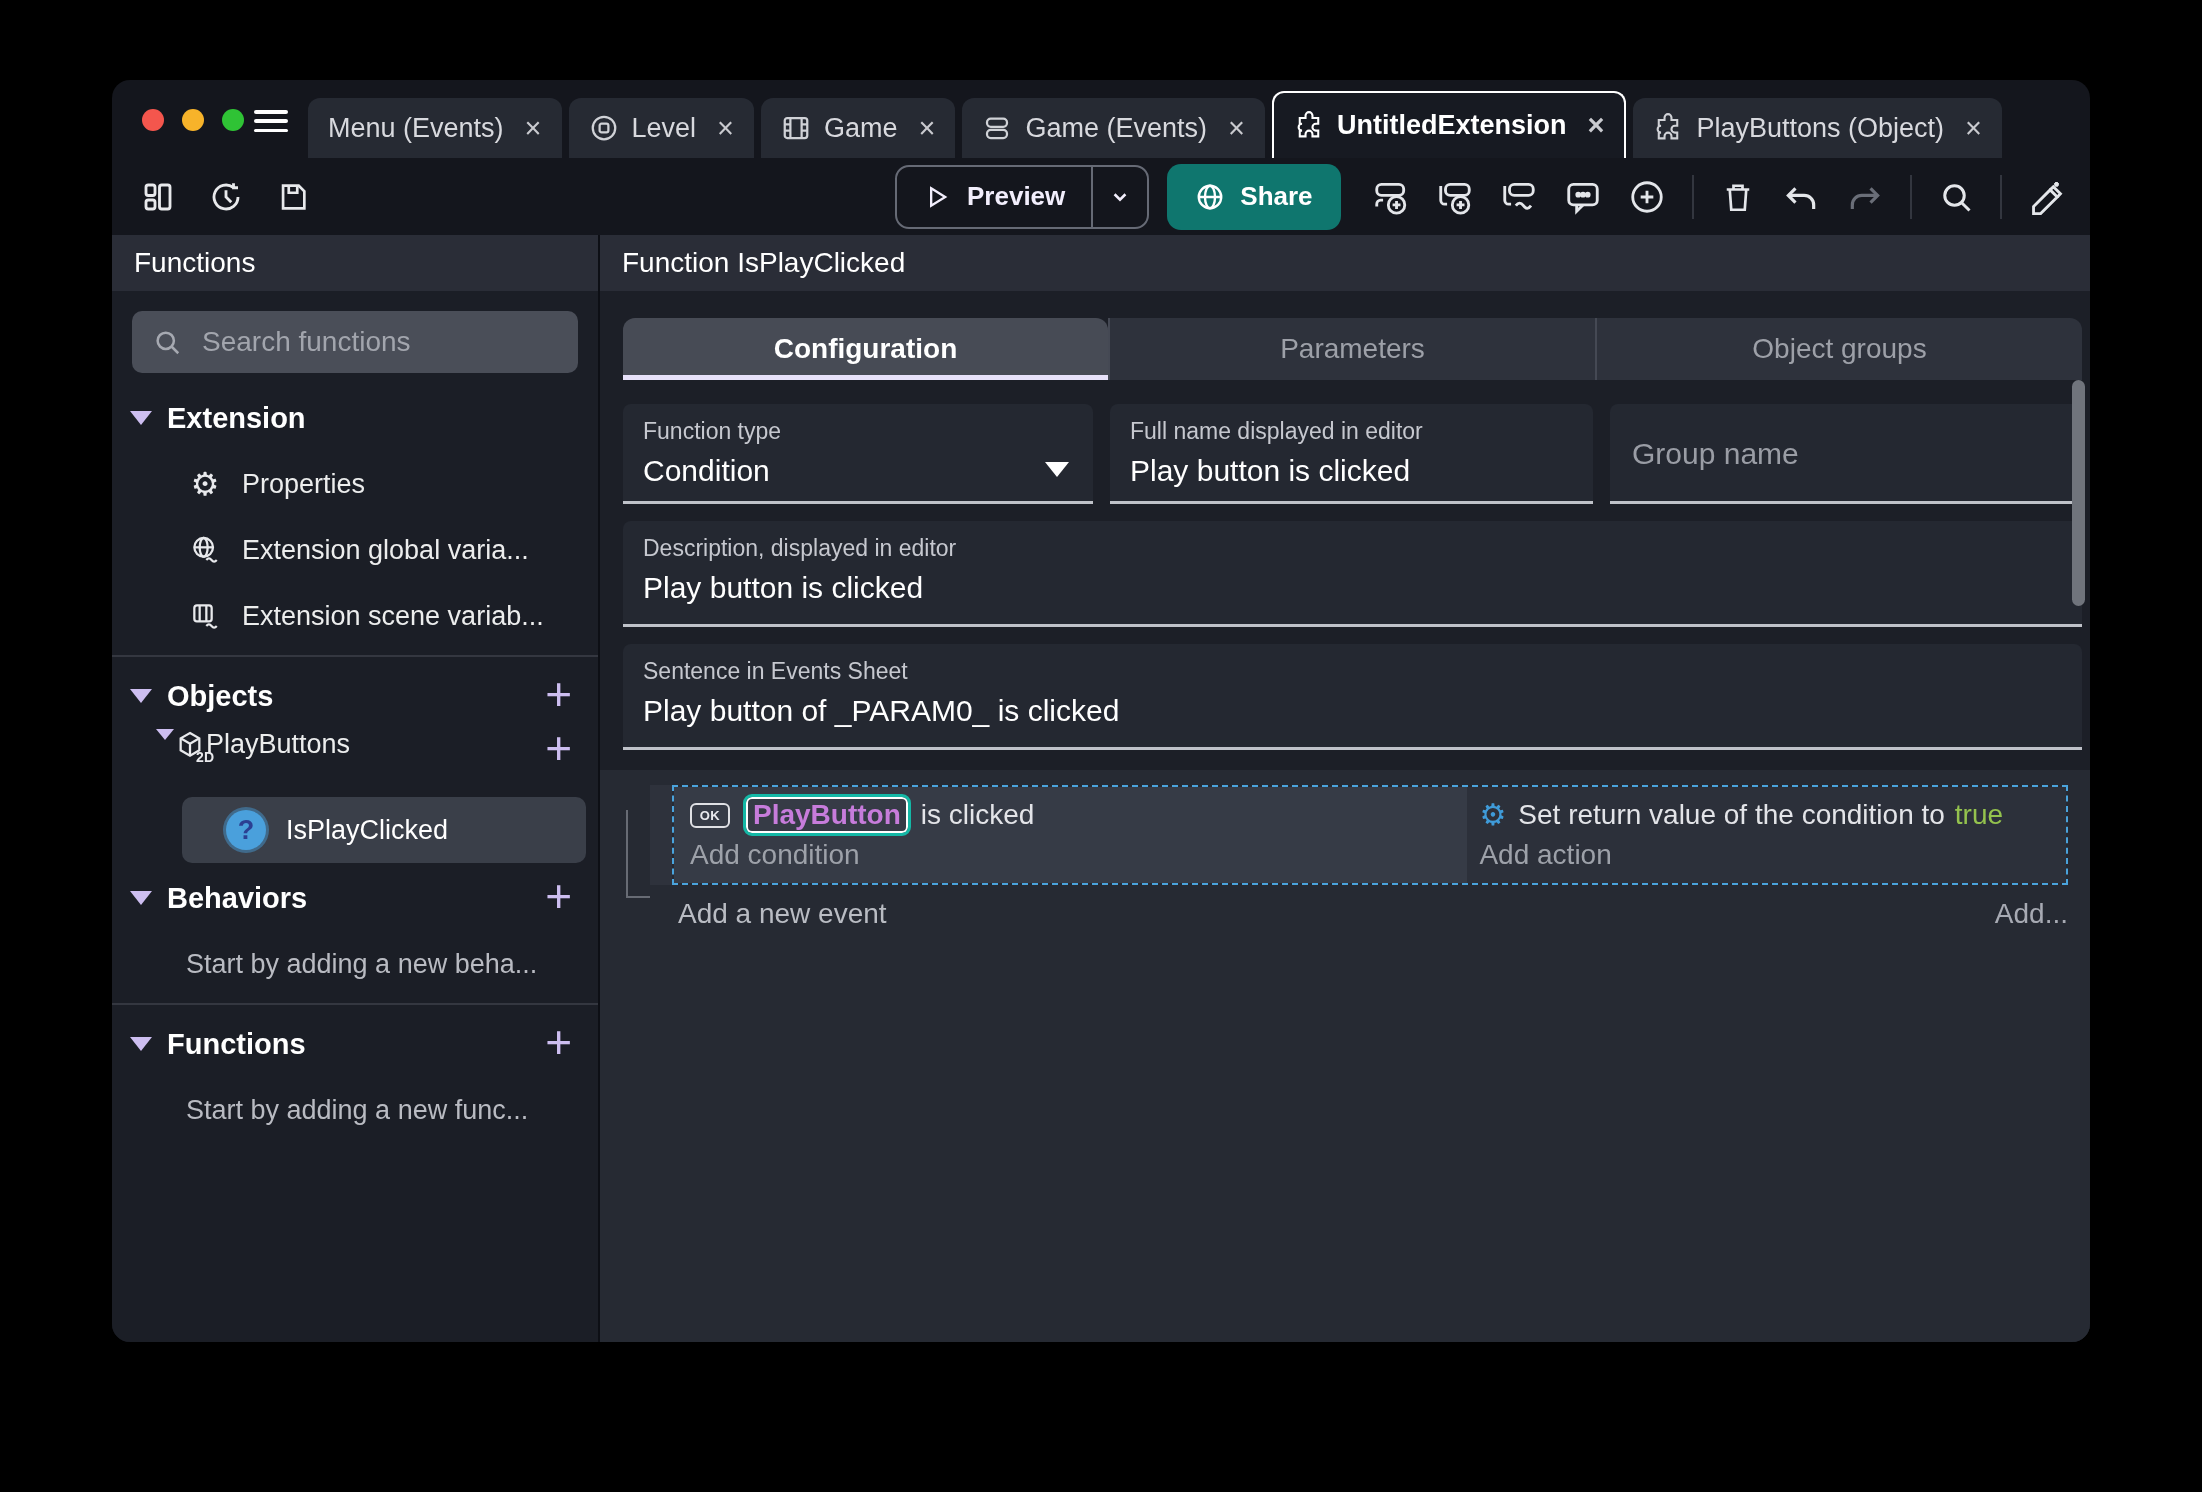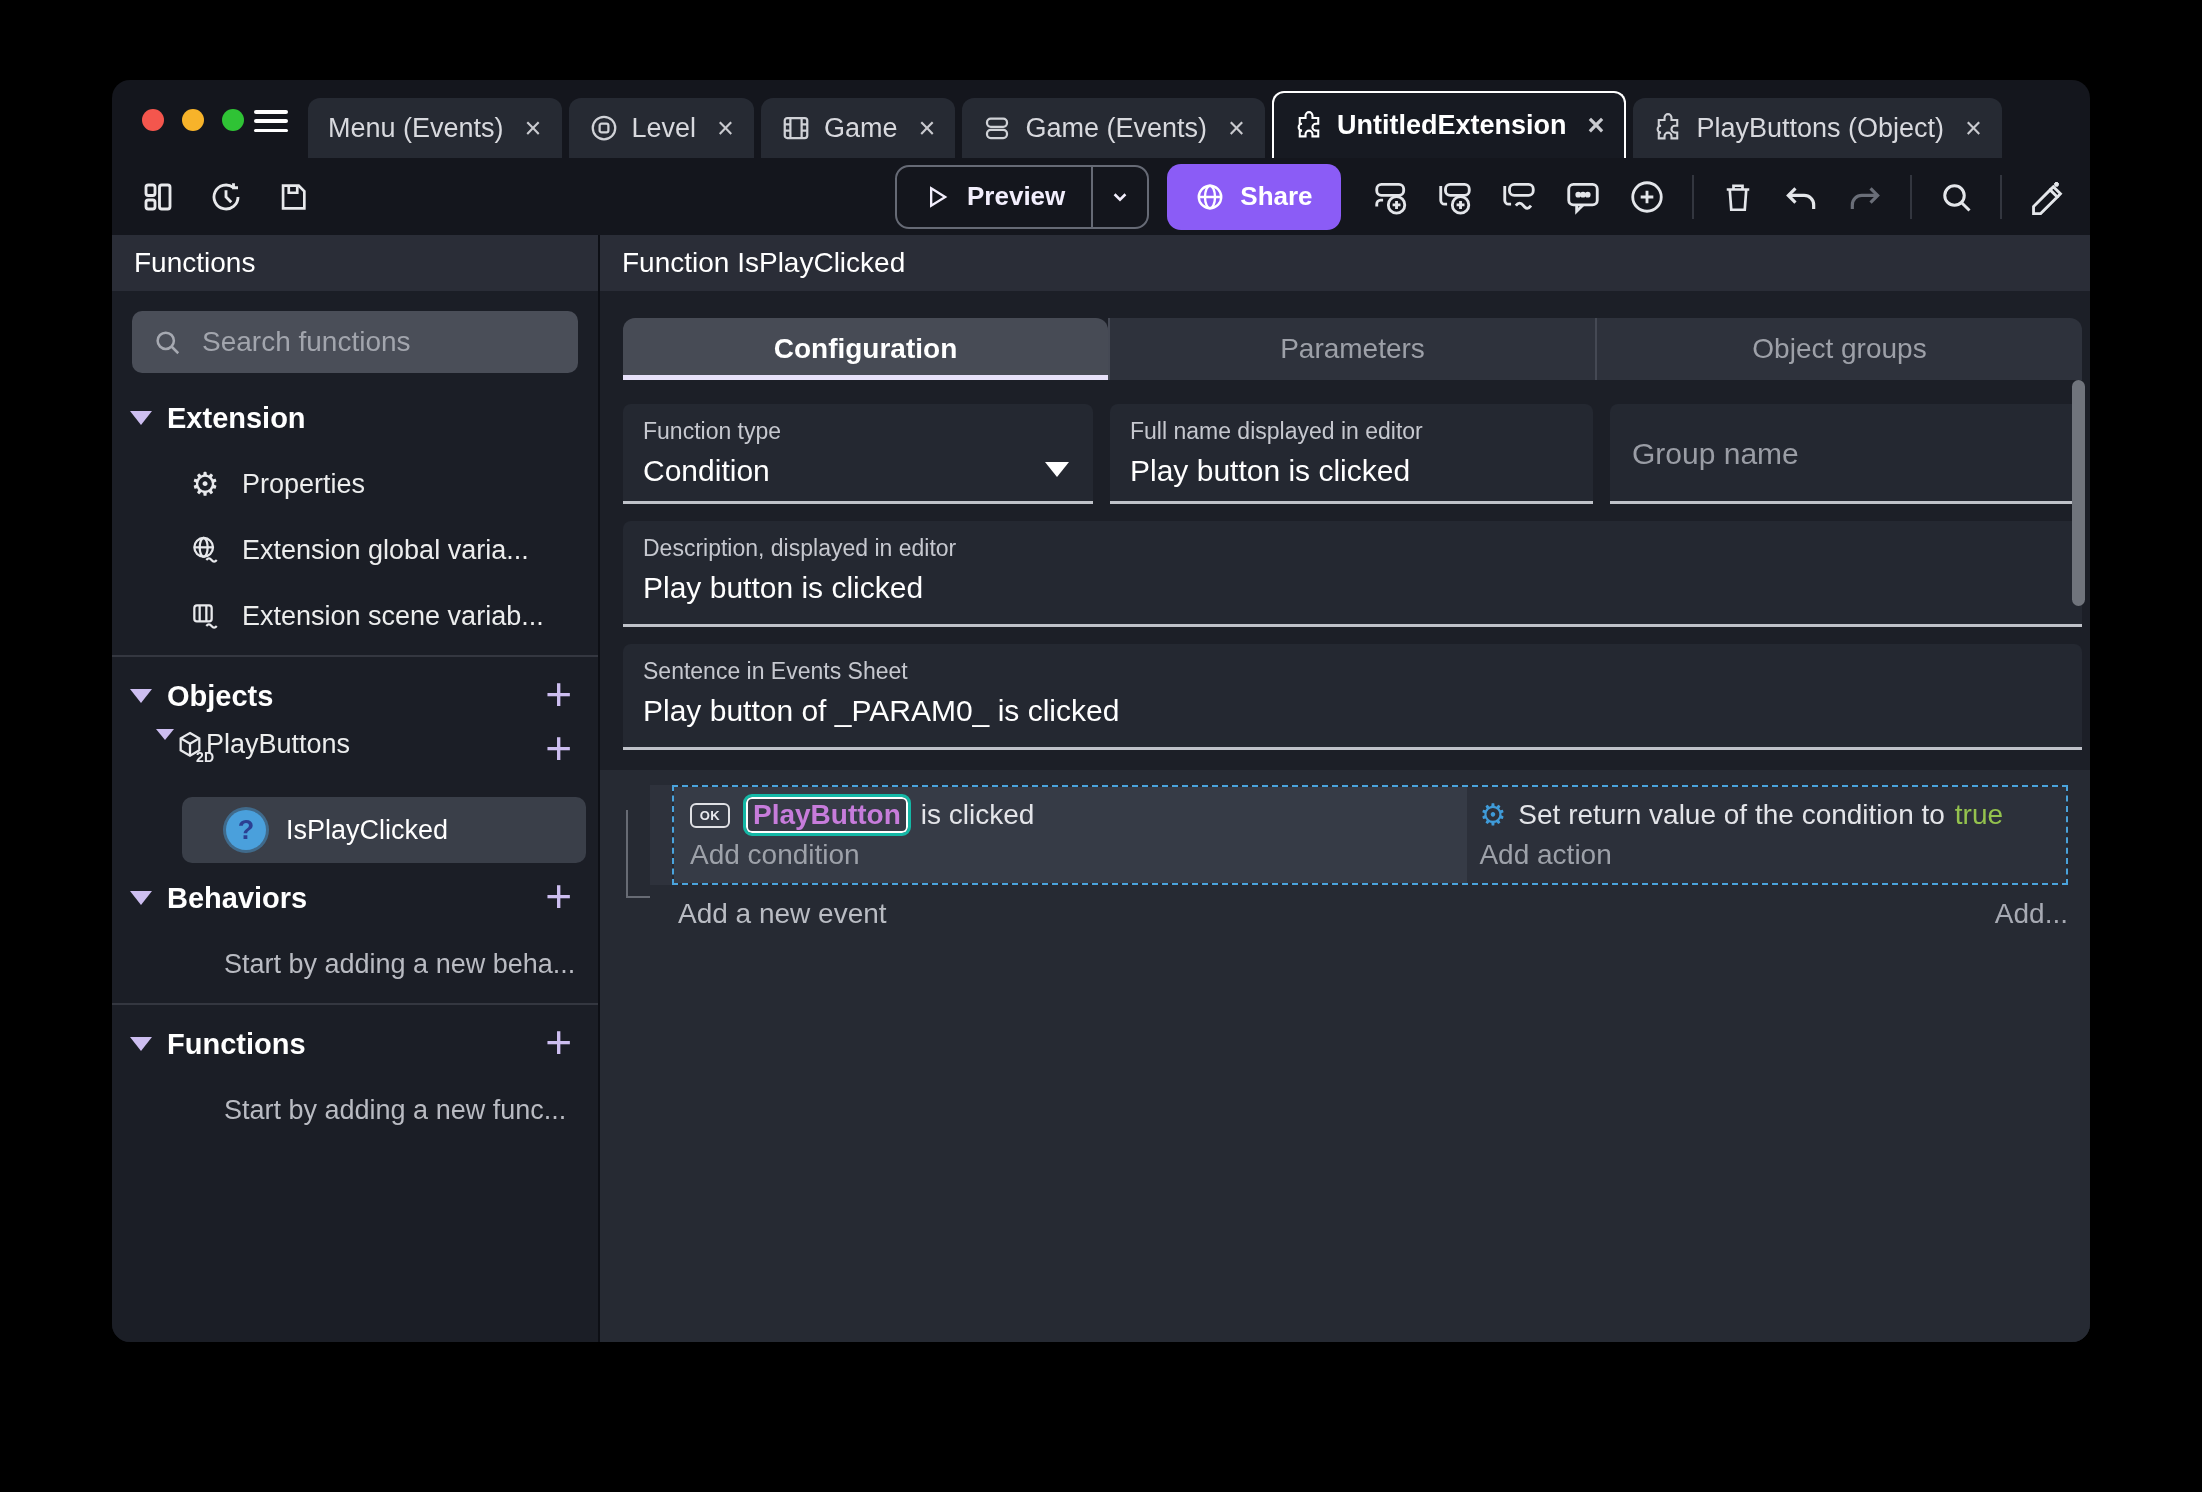--- a/index.html
+++ b/index.html
@@ -26,21 +26,21 @@
   .tab.active{height:67px;background:#171a22;border:2px solid #fff;border-bottom:none;color:#fff;font-weight:700;}
   .tab.active .ticon{color:#fff;}
 
   
   .toolbar{height:77px;position:relative;background:#14161d;}
   .tb-left{position:absolute;left:28px;top:50%;transform:translateY(-50%);display:flex;gap:32px;align-items:center;color:#e8e9ec;}
   .tb-center{position:absolute;left:783px;top:50%;transform:translateY(-50%);display:flex;gap:18px;align-items:center;}
   .btn-preview{display:flex;align-items:stretch;height:64px;border:2px solid #666a75;border-radius:14px;color:#f2eefc;}
   .btn-preview .pmain{display:flex;gap:16px;align-items:center;padding:0 26px;font-weight:700;font-size:26px;}
   .btn-preview .pchev{width:56px;display:flex;align-items:center;justify-content:center;border-left:2px solid #666a75;}
-  .btn-share{display:flex;align-items:center;gap:15px;height:66px;background:#8b5cf6;border-radius:14px;
+  .btn-share{display:flex;align-items:center;gap:15px;height:66px;background:#0f766e;border-radius:14px;
     padding:0 28px;color:#fff;font-weight:700;font-size:26px;}
   .tb-right{position:absolute;right:24px;top:50%;transform:translateY(-50%);display:flex;gap:26px;align-items:center;color:#e4e6ea;}
   .tb-divider{width:2px;height:44px;background:#33363f;}
   .dim{color:#6a6e78;}
 
   
   .bodyrow{display:flex;height:1372px;}
   .sidebar{width:488px;background:#1b1e26;border-right:2px solid #0d0f15;display:flex;flex-direction:column;}
   .panel-header{height:56px;background:#2a2d37;color:#fff;font-size:28px;display:flex;align-items:center;
     padding-left:22px;flex:none;}
@@ -59,21 +59,21 @@
   .divider-h{height:2px;background:#343740;margin:6px 0;flex:none;}
   .obj-item{height:66px;display:flex;align-items:flex-start;padding:0 26px 0 44px;gap:0;color:#eceded;font-size:27px;}
   .obj-item .grow{flex:1;}
   .cube-wrap{position:relative;color:#e8e9ec;}
   .cube-badge{position:absolute;right:-8px;bottom:-4px;font-size:14px;font-weight:700;color:#e8e9ec;}
   .selected-row{margin:2px 12px 2px 70px;height:66px;background:#3a3f49;border-radius:10px;display:flex;
     align-items:center;padding-left:44px;gap:20px;font-size:27px;color:#fff;}
   .fn-icon{width:40px;height:40px;border-radius:50%;background:#4aa0dc;color:#2b3f92;font-weight:700;font-size:27px;
     display:flex;align-items:center;justify-content:center;
     box-shadow:0 0 0 3px rgba(74,160,220,.45);}
-  .hint-text{color:#b9bbc2;font-size:27px;padding-left:112px;height:66px;display:flex;align-items:center;}
+  .hint-text{color:#b9bbc2;font-size:27px;padding-left:74px;height:66px;display:flex;align-items:center;}
 
   
   .main{flex:1;background:#1c1f27;position:relative;display:flex;flex-direction:column;overflow:hidden;}
   .config-pane{padding:27px 8px 20px 23px;}
   .cfg-tabs{display:flex;height:62px;}
   .cfg-tab{flex:1;background:#2e323c;color:#9da0a8;font-size:28px;display:flex;align-items:center;
     justify-content:center;position:relative;}
   .cfg-tab + .cfg-tab{border-left:2px solid #454954;}
   .cfg-tab:last-child{border-radius:0 12px 0 0;}
   .cfg-tab.active{background:#474b55;color:#fff;font-weight:700;border-radius:12px 12px 0 0;}

